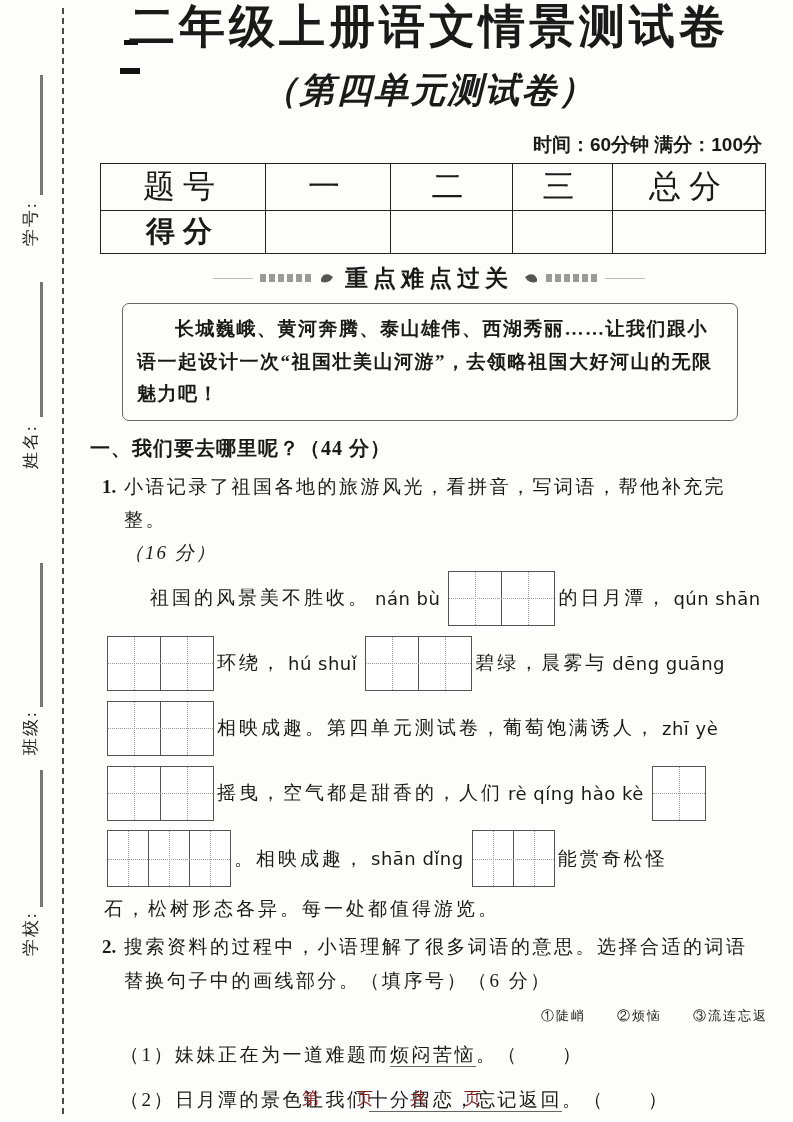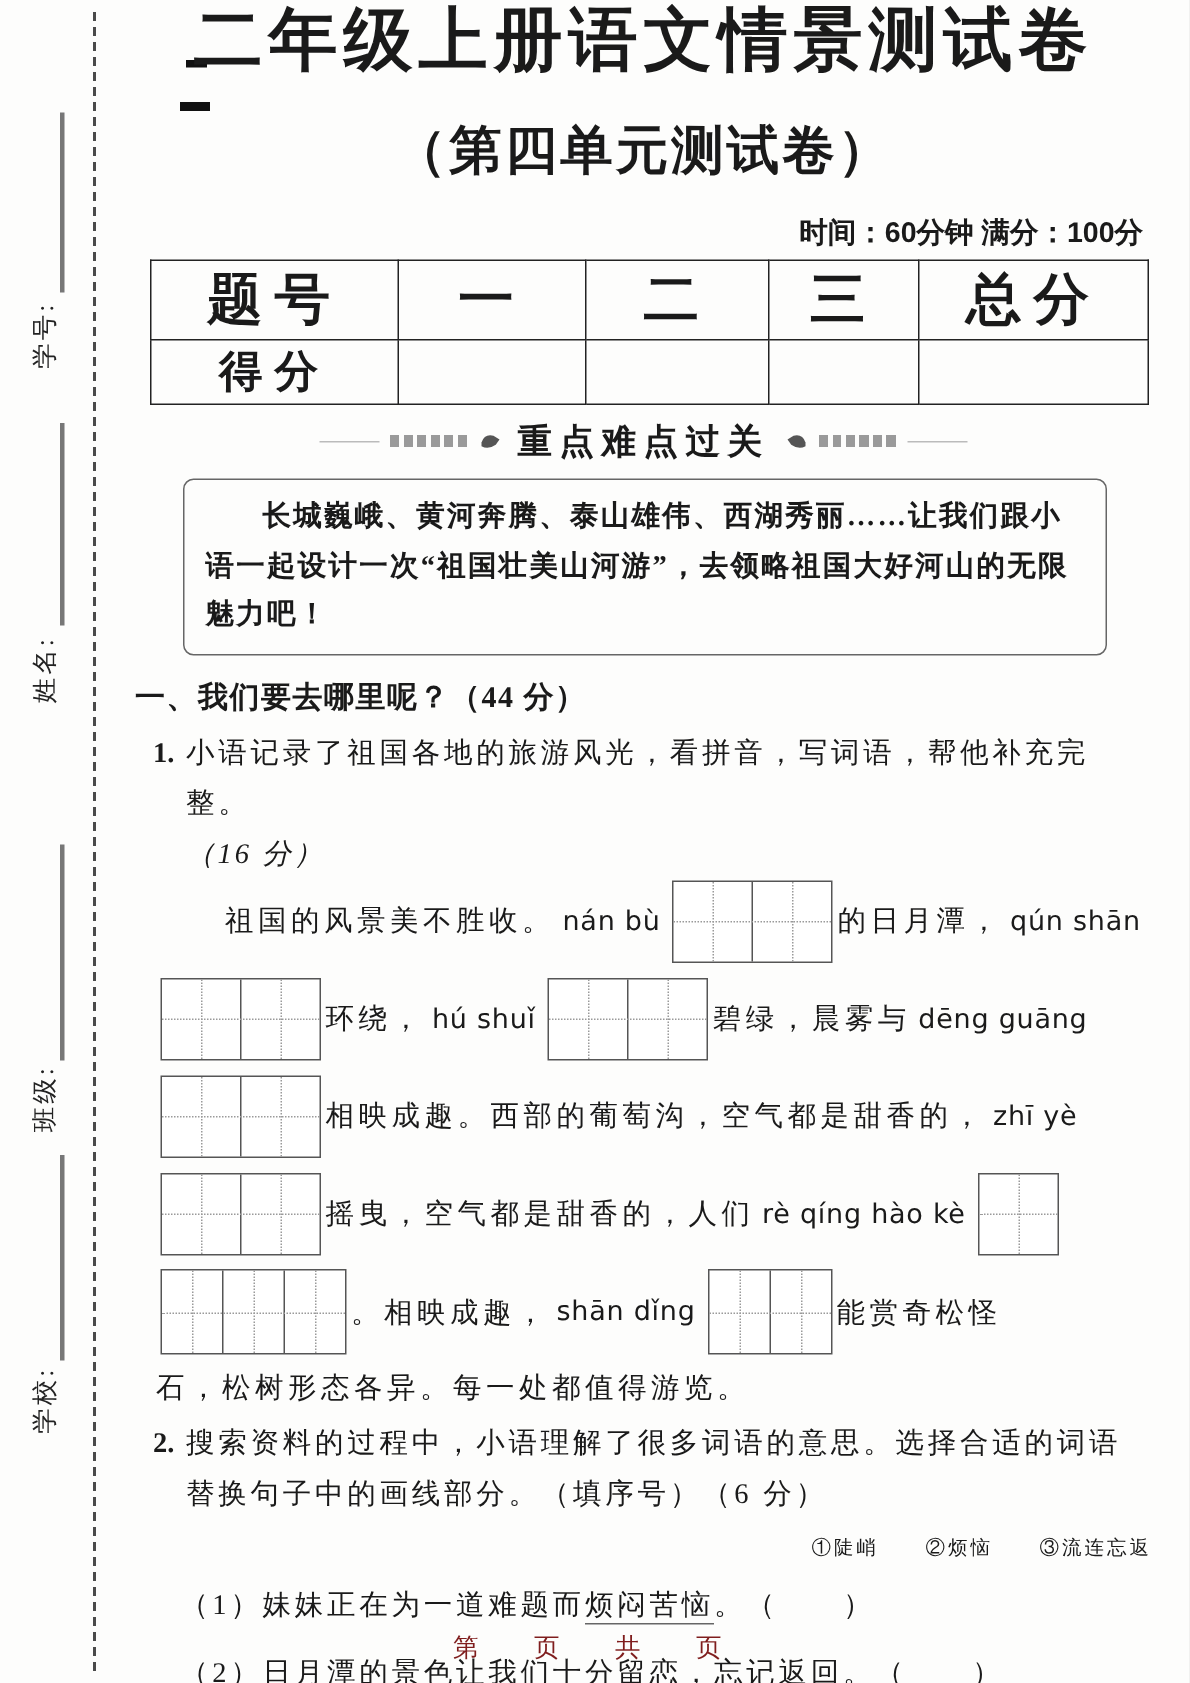--- a/index.html
+++ b/index.html
@@ -19,29 +19,29 @@
   .f3 .side-line{top:563px;height:144px;} .f3 .side-label{top:721px;}
   .f4 .side-line{top:770px;height:137px;} .f4 .side-label{top:922px;}
   .reg-mark{position:absolute;background:#111;}
   .rm1{left:124px;top:40px;width:14px;height:5px;}
   .rm2{left:120px;top:68px;width:20px;height:6px;}
 
   
   .content{position:absolute;left:90px;top:0;width:678px;}
   .doc-title{text-align:center;font-family:"Liberation Sans",sans-serif;
              font-weight:bold;font-size:46px;letter-spacing:4px;line-height:1.15;}
-  .doc-subtitle{margin-top:24px;text-align:center;font-family:"Liberation Sans",sans-serif;
-             font-weight:bold;font-size:35px;letter-spacing:2px;}
+  .doc-subtitle{margin-top:14px;text-align:center;font-family:"Liberation Sans",sans-serif;
+             font-weight:bold;font-size:35px;letter-spacing:2px;font-style:italic;}
   .meta{margin-top:18px;text-align:right;padding-right:6px;font-family:"Liberation Sans",sans-serif;
         font-weight:bold;font-size:19px;}
 
   table.score{border-collapse:collapse;margin-left:10px;margin-top:5px;}
   table.score td{border:1.6px solid #222;text-align:center;vertical-align:middle;
                  font-family:"Liberation Serif",serif;}
-  table.score tr.hdr td{height:38px;font-size:37px;font-weight:bold;letter-spacing:8px;}
+  table.score tr.hdr td{height:38px;font-size:32px;font-weight:normal;letter-spacing:8px;}
   table.score tr.body td{height:34px;font-size:29px;font-weight:bold;letter-spacing:8px;}
 
   .banner{margin-top:9px;display:flex;align-items:center;justify-content:center;gap:7px;text-align:right;}
   .banner-line{width:40px;height:0;border-top:1.5px solid #bbb;}
   .banner-hatch{width:52px;height:8px;
      background:repeating-linear-gradient(90deg,#9a9a9a 0 6px,transparent 6px 9px);}
   .banner-title{font-family:"Liberation Sans",sans-serif;font-weight:bold;font-size:23px;
                 letter-spacing:5px;margin:0 4px;}
   .hand{width:15px;height:13px;}
 
@@ -210,21 +210,21 @@
         <div class="p-line">
           <span class="grid-box">
             <span class="grid-cell">
               <i class="vline"></i>
             </span>
             <span class="grid-cell">
               <i class="vline"></i>
             </span>
             <i class="hline"></i>
           </span>
-          <span class="cn">相映成趣。西部的葡萄沟，空气都是甜香的，</span>
+          <span class="cn">相映成趣。第四单元测试卷，葡萄饱满诱人，</span>
           <span class="py">zhī yè</span>
         </div>
         <div class="p-line">
           <span class="grid-box">
             <span class="grid-cell">
               <i class="vline"></i>
             </span>
             <span class="grid-cell">
               <i class="vline"></i>
             </span>

